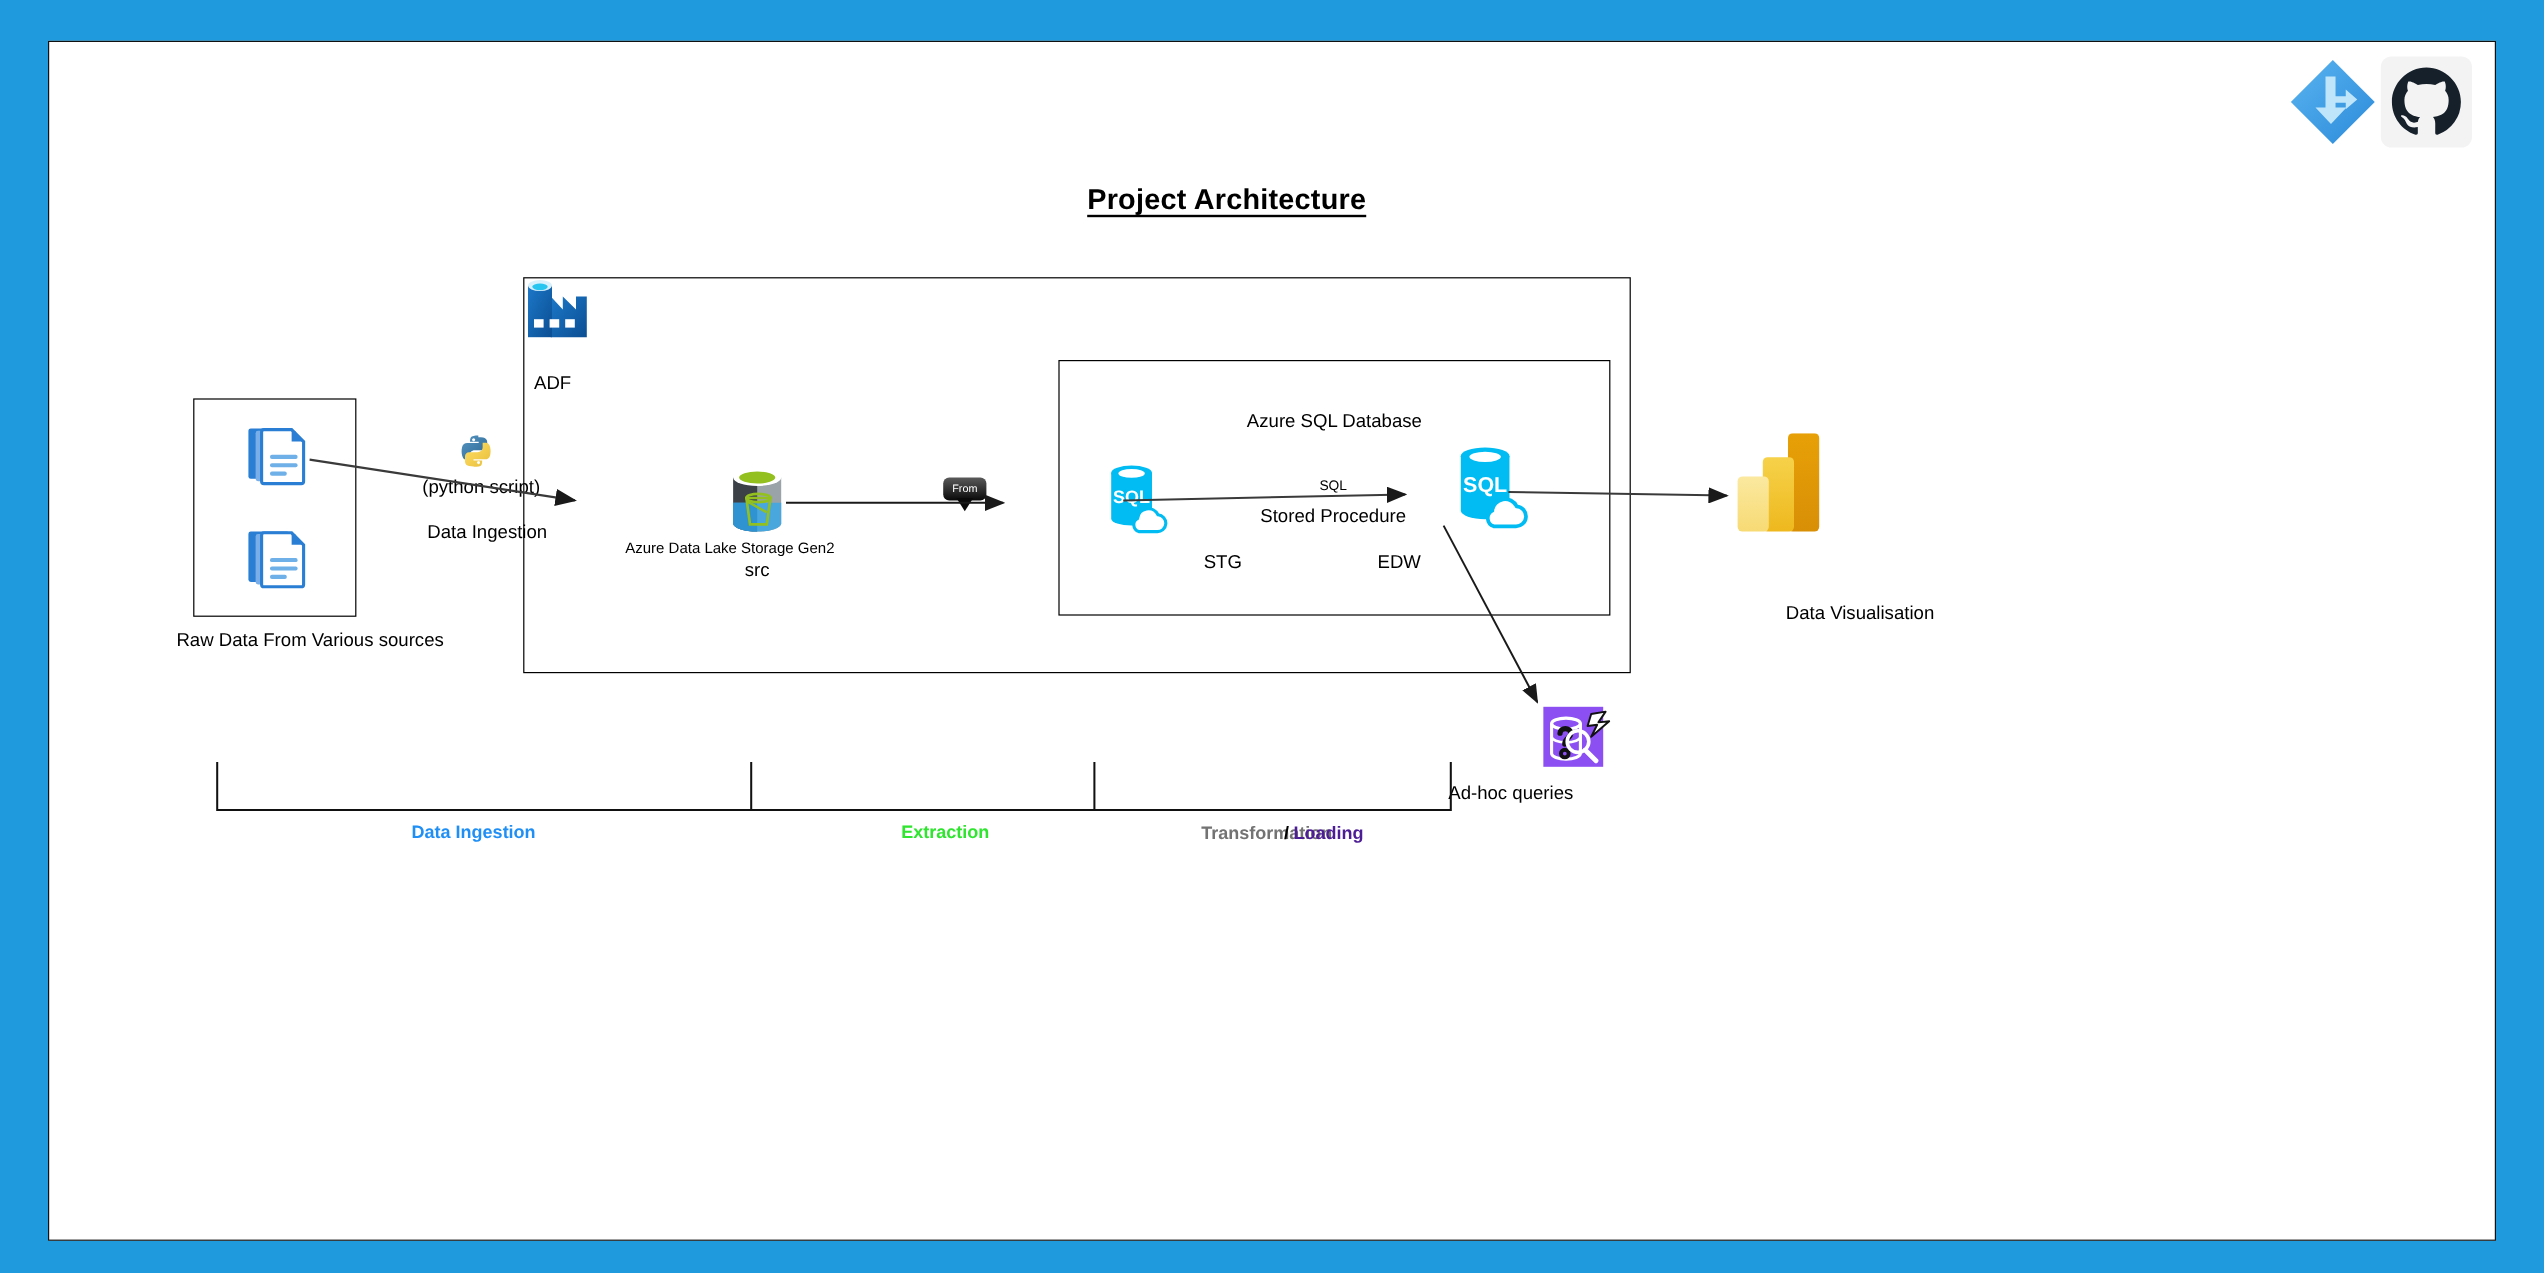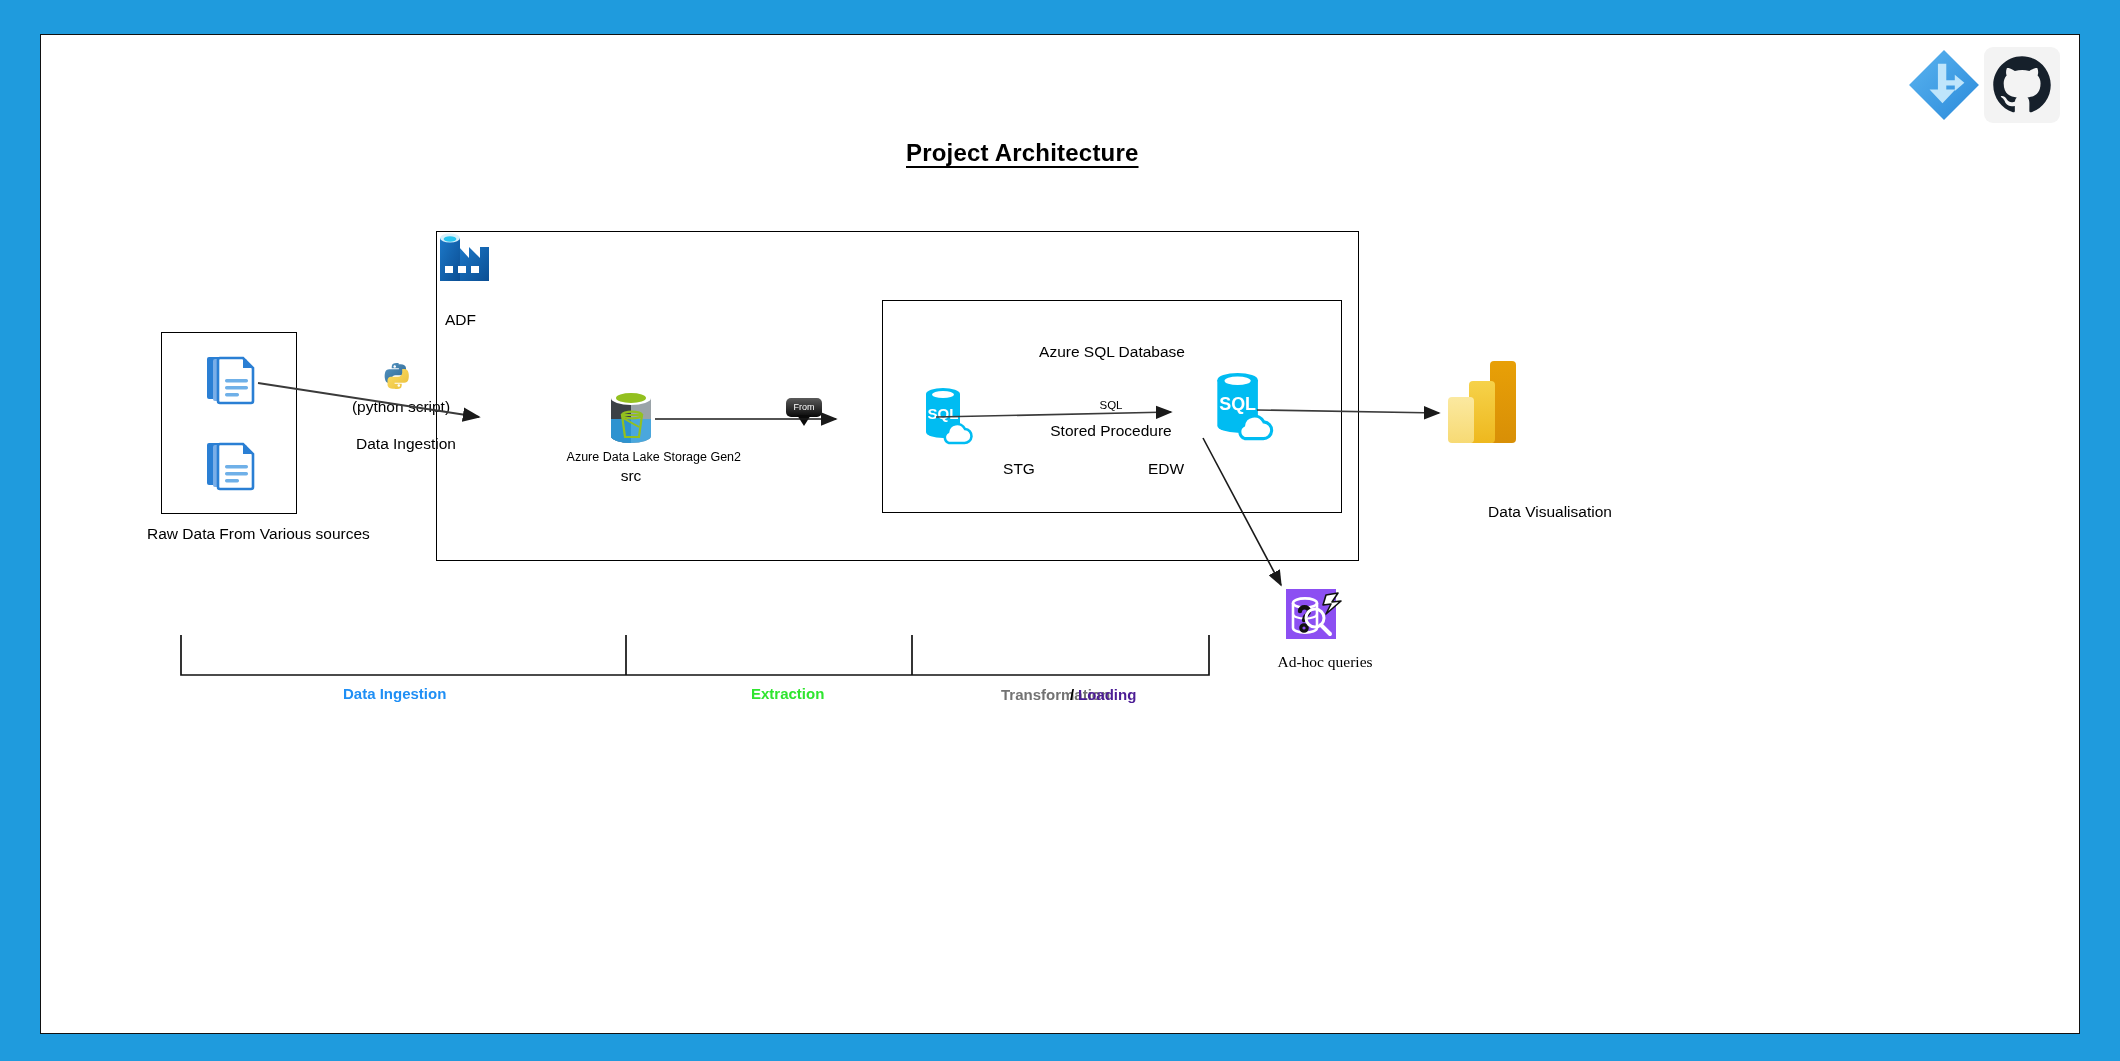--- a/index.html
+++ b/index.html
@@ -51,21 +51,21 @@
   #wires { left: 0; top: 0; width: 2120px; height: 1061px; pointer-events: none; }
 
   .phase { font-size: 15px; font-weight: bold; white-space: nowrap; }
 </style>
 </head>
 <body>
 
 <div id="canvas">
   <div id="sheet">
 
-    <div class="abs nosel" id="title" style="left:865px; top:104px;">Project Architecture</div>
+    <div class="abs nosel" id="title" style="left:865px; top:118px;">Project Architecture</div>
 
     <div class="abs" style="left:1865px; top:12px; width:76px; height:76px;">
       <svg width="76" height="76" viewBox="0 0 100 100">
         <defs>
           <linearGradient id="adoGrad" x1="0" y1="0" x2="1" y2="1">
             <stop offset="0%" stop-color="#5ab4f0"></stop>
             <stop offset="100%" stop-color="#2b8ada"></stop>
           </linearGradient>
         </defs>
         <polygon points="50,4 96,50 50,96 4,50" fill="url(#adoGrad)"></polygon>
@@ -152,21 +152,21 @@
         <path d="M6 10 h20 v45 a20 7 0 0 1 -20 -7 z" fill="#3b4146"></path>
         <path d="M6 31 h40 v17 a20 7 0 0 1 -40 0 z" fill="#4aa7dd"></path>
         <path d="M6 31 h20 v24 a20 7 0 0 1 -20 -7 z" fill="#2e93d0"></path>
         <ellipse cx="26" cy="10" rx="20" ry="7" fill="#fff"></ellipse>
         <ellipse cx="26" cy="10" rx="15" ry="5" fill="#93c01f"></ellipse>
         <path d="M17 27 h20 l-3 22 h-14 z" fill="none" stroke="#93c01f" stroke-width="2.2"></path>
         <ellipse cx="27" cy="27" rx="10" ry="3.4" fill="none" stroke="#93c01f" stroke-width="2.2"></ellipse>
         <path d="M18 30 l16 9" stroke="#93c01f" stroke-width="2" fill="none"></path>
       </svg>
     </div>
-    <div class="abs" style="left:480px; top:415px; width:220px; font-size:12.5px; text-align:right; color:#000; white-space:nowrap;">Azure Data Lake Storage Gen2</div>
+    <div class="abs" style="left:480px; top:415px; width:220px; font-size:12.5px; text-align:left; color:#000; white-space:nowrap;">Azure Data Lake Storage Gen2</div>
     <div class="abs cap" style="left:490px; top:432px; width:200px;">src</div>
 
     <div class="abs" style="left:745px; top:363px; width:36px; height:19px; background:linear-gradient(#5a5a5a,#090909); border-radius:5px; display:flex; align-items:center; justify-content:center;">
       <span style="color:#fff; font-size:9px; line-height:1;">From</span>
       <span style="position:absolute; left:11px; top:17px; width:0; height:0; border-left:7px solid transparent; border-right:7px solid transparent; border-top:11px solid #0a0a0a;"></span>
     </div>
 
     <div class="abs plainbox" id="sqldb-box" style="left:841px; top:265px; width:460px; height:213px;"></div>
     <div class="abs cap" style="left:941px; top:272px; width:260px;margin-top:36px;">Azure SQL Database</div>
 
@@ -201,21 +201,21 @@
         <ellipse cx="19" cy="18" rx="12" ry="4.6" fill="none" stroke="#fff" stroke-width="2.6"></ellipse>
         <path d="M7 18 v25 a12 4.6 0 0 0 24 0 v-25" fill="none" stroke="#fff" stroke-width="2.6"></path>
         <path d="M7 29 a12 4.6 0 0 0 24 0" fill="none" stroke="#fff" stroke-width="2.2"></path>
         <path d="M14 26 c0 -5 9 -5 9 0 c0 4 -5 4 -5 9" fill="none" stroke="#111" stroke-width="4.4" stroke-linecap="round"></path>
         <circle cx="18" cy="43" r="3.2" fill="none" stroke="#111" stroke-width="3.2"></circle>
         <circle cx="29" cy="33" r="9" fill="none" stroke="#fff" stroke-width="3"></circle>
         <path d="M35 40 l9 9" stroke="#fff" stroke-width="4" stroke-linecap="round"></path>
         <path d="M40 10 l12 -2 l-6 9 l9 -1 l-15 13 l5 -10 l-8 1 z" fill="#fff" stroke="#111" stroke-width="1.6" stroke-linejoin="round"></path>
       </svg>
     </div>
-    <div class="abs cap" style="left:1218px; top:618px; width:132px;font-family:Liberation Serif, serif;">Ad-hoc queries</div>
+    <div class="abs cap" style="left:1152px; top:618px; width:132px;">Ad-hoc queries</div>
 
     <div class="abs" style="left:1405px; top:326px;">
       <svg width="72" height="86" viewBox="0 0 72 86">
         <defs>
           <linearGradient id="pb1" x1="0" y1="0" x2="0" y2="1">
             <stop offset="0%" stop-color="#e8a007"></stop>
               <stop offset="100%" stop-color="#d88f06"></stop>
           </linearGradient>
           <linearGradient id="pb2" x1="0" y1="0" x2="0" y2="1">
             <stop offset="0%" stop-color="#f6d24a"></stop>

